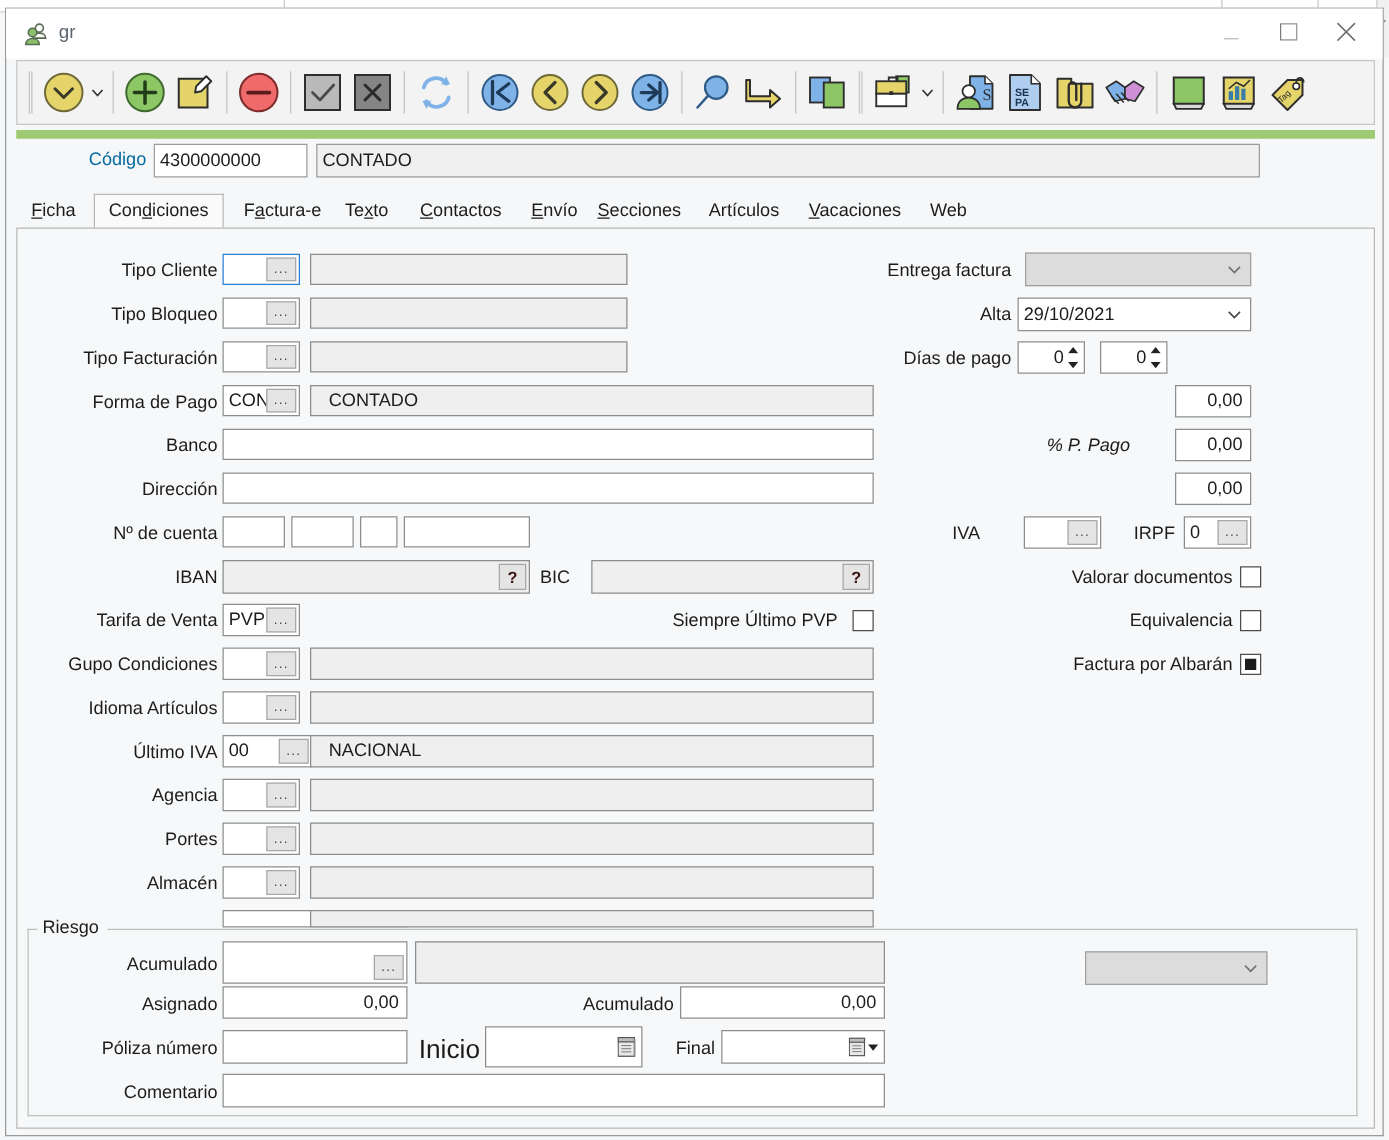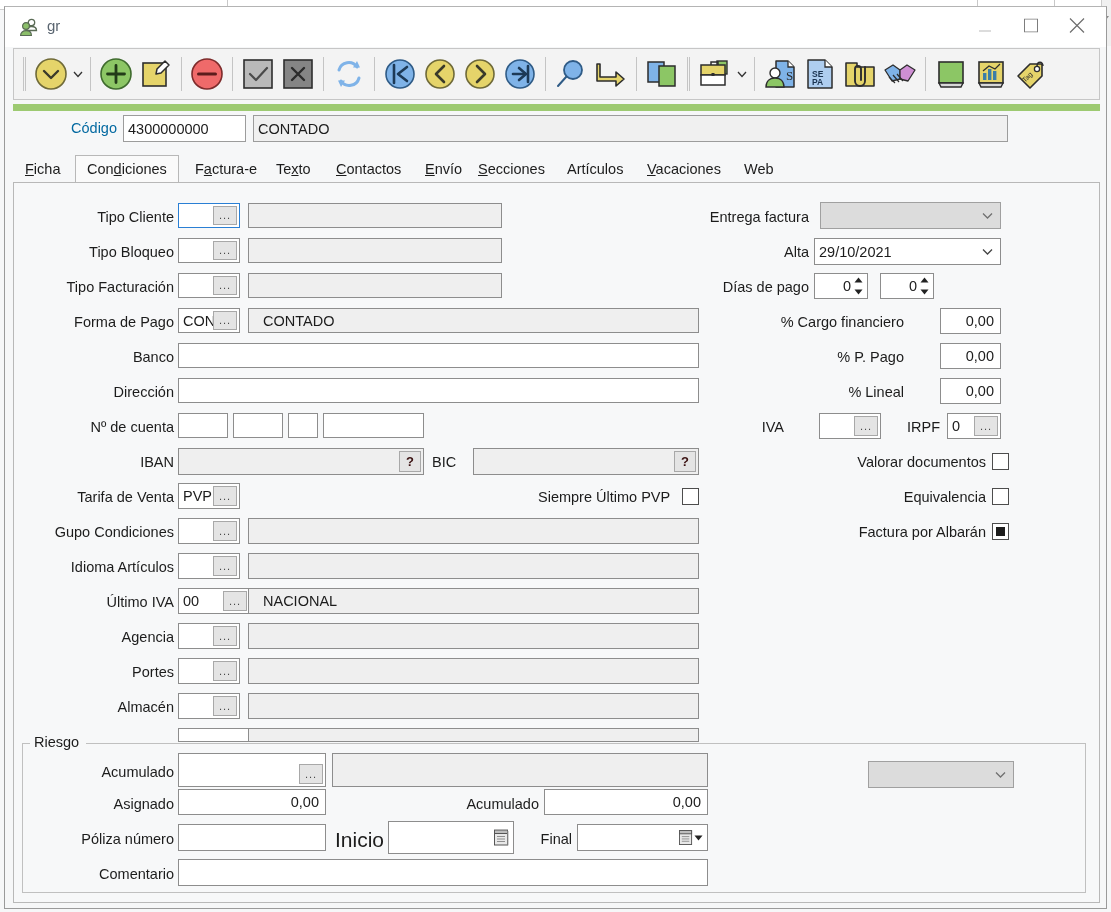--- a/index.html
+++ b/index.html
@@ -561,31 +561,29 @@
         <div class="spin">
           <svg width="9" height="6" viewBox="0 0 9 6">
               <path d="M4.5 0.5 L8.5 5.5 L0.5 5.5 Z" fill="#222"></path>
             </svg>
           <svg width="9" height="6" viewBox="0 0 9 6">
               <path d="M4.5 5.5 L0.5 0.5 L8.5 0.5 Z" fill="#222"></path>
             </svg>
         </div>
       </div>
 
-      <div class="flabel" style="left:620px; top:131px; width:270px;">% Cargo financiero</div>
       <div class="box" style="left:926px; top:125px; width:61px; height:26px;">
         <div class="boxtext right">0,00</div>
       </div>
 
-      <div class="flabel" style="left:620px; top:166px; width:270px;">% P. Pago</div>
+      <div class="flabel" style="left:620px; top:166px; width:270px;font-style:italic;">% P. Pago</div>
       <div class="box" style="left:926px; top:160px; width:61px; height:26px;">
         <div class="boxtext right">0,00</div>
       </div>
 
-      <div class="flabel" style="left:620px; top:201px; width:270px;">% Lineal</div>
       <div class="box" style="left:926px; top:195px; width:61px; height:26px;">
         <div class="boxtext right">0,00</div>
       </div>
 
       <div class="flabel" style="left:720px; top:236px; width:50px;">IVA</div>
       <div class="box" style="left:805px; top:230px; width:62px; height:26px;">
         <div class="boxtext"></div>
         <div class="ellipsis-btn">...</div>
       </div>
       <div class="flabel" style="left:880px; top:236px; width:46px;">IRPF</div>

